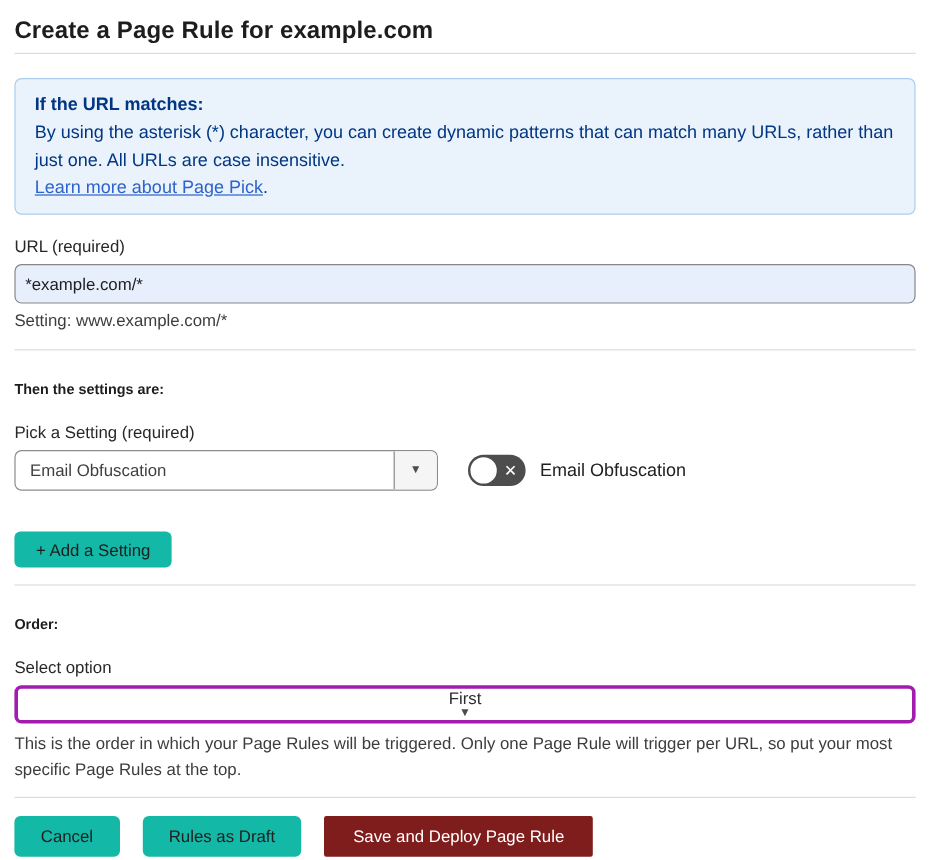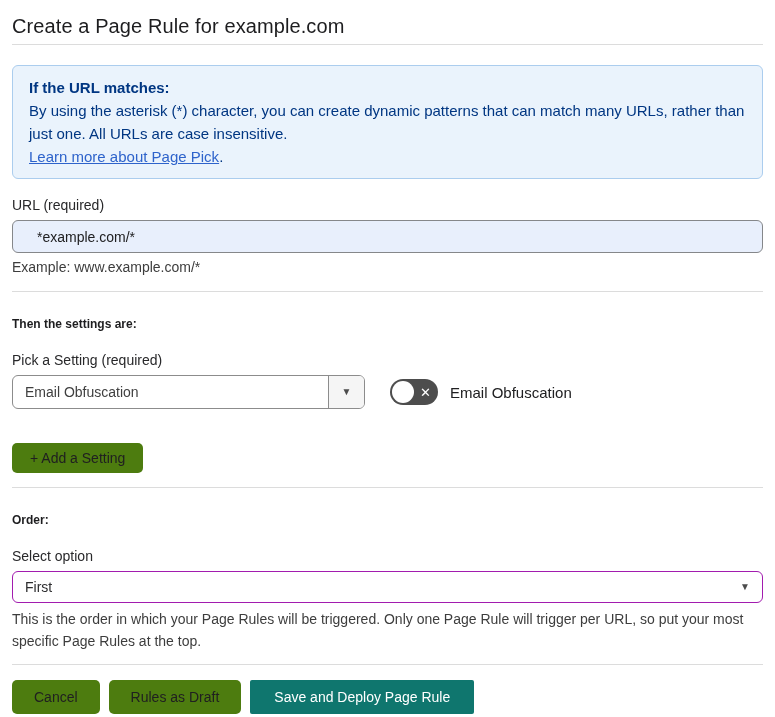--- a/index.html
+++ b/index.html
@@ -6,21 +6,21 @@
   html, body { background: #ffffff; }
   body {
     width: 775px; height: 717px;
     font-family: "Liberation Sans", "DejaVu Sans", sans-serif;
     color: #1d1d1f;
     overflow: hidden;
   }
   .page { padding: 12px 12px 15px 12px; }
 
   .page-title {
-    font-size: 20px; font-weight: 400; line-height: 28px; color: #1d1d1f;
+    font-size: 20px; font-weight: 700; line-height: 28px; color: #1d1d1f;
     letter-spacing: 0.1px;
   }
   hr.divider {
     border: none; border-top: 1px solid #dcdcdc; height: 0;
   }
   .title-divider { margin-top: 4px; }
 
   
   .info-box {
     margin-top: 20px;
@@ -42,21 +42,21 @@
     margin-top: 18px;
     font-size: 14px; line-height: 17px; color: #28282a;
   }
 
   .url-input {
     margin-top: 6px;
     width: 100%; height: 33px;
     background: #e8effc;
     border: 1px solid #85878a;
     border-radius: 6px;
-    padding: 0 24px;
+    padding: 0 8px;
     font-family: "Liberation Sans", sans-serif;
     font-size: 14px; color: #202022;
     outline: none;
   }
   .helper {
     margin-top: 5px;
     font-size: 14px; line-height: 19px; color: #3d3d3d;
   }
 
   .section-divider { margin-top: 14px; }
@@ -102,63 +102,63 @@
     position: absolute; right: 7px; top: 50%; transform: translateY(-50%);
     color: #ffffff; font-size: 13px; line-height: 1; font-weight: 400;
   }
   .toggle-label { margin-left: 12px; font-size: 15px; color: #202022; }
 
   button {
     font-family: "Liberation Sans", sans-serif;
     border: none; cursor: pointer;
   }
   .gray-btn {
-    background: #4d7c0f; color: #202020;
+    background: #14b8a6; color: #202020;
     border-radius: 5px; font-size: 14px;
     height: 34px; padding: 0 22px;
   }
   .add-btn { margin-top: 34px; height: 30px; padding: 0 18px; display: block; }
 
   
   .select {
     margin-top: 6px;
     width: 100%; height: 32px;
-    border: 1px solid #a21caf; border-radius: 6px;
+    border: 3px solid #a21caf; border-radius: 6px;
     background: #ffffff;
     display: flex; align-items: center; justify-content: space-between;
     padding: 0 12px; cursor: pointer;
-    font-size: 14px; color: #2c2c2e;
+    font-size: 14px; color: #2c2c2e; flex-direction: column;
   }
   .order-helper { margin-top: 5px; line-height: 22px; width: 740px; }
 
   .footer-divider { margin-top: 12px; }
-  .footer { margin-top: 15px; display: flex; align-items: center; gap: 9px; }
+  .footer { margin-top: 15px; display: flex; align-items: center; gap: 19px; }
   .blue-btn {
-    background: #0f766e; color: #ffffff;
+    background: #7f1d1d; color: #ffffff;
     border-radius: 2px; font-size: 14px;
     height: 34px; padding: 0 24px;
   }
 </style>
 </head>
 <body>
 
 <div class="page">
 
   <h1 class="page-title">Create a Page Rule for example.com</h1>
   <hr class="divider title-divider">
 
   <div class="info-box">
     <div class="info-heading">If the URL matches:</div>
     <div class="info-body">By using the asterisk (*) character, you can create dynamic patterns that can match many URLs, rather than just one. All URLs are case insensitive.</div>
     <div class="info-link-line"><a class="info-link" href="#">Learn more about Page Pick</a><span class="info-link-suffix">.</span></div>
   </div>
 
   <label class="field-label">URL (required)</label>
   <input class="url-input" type="text" value="*example.com/*" style="">
-  <div class="helper">Example: www.example.com/*</div>
+  <div class="helper">Setting: www.example.com/*</div>
 
   <hr class="divider section-divider">
 
   <h2 class="section-heading">Then the settings are:</h2>
 
   <label class="field-label">Pick a Setting (required)</label>
 
   <div class="setting-row">
     <div class="dropdown">
       <span class="dropdown-value">Email Obfuscation</span>

